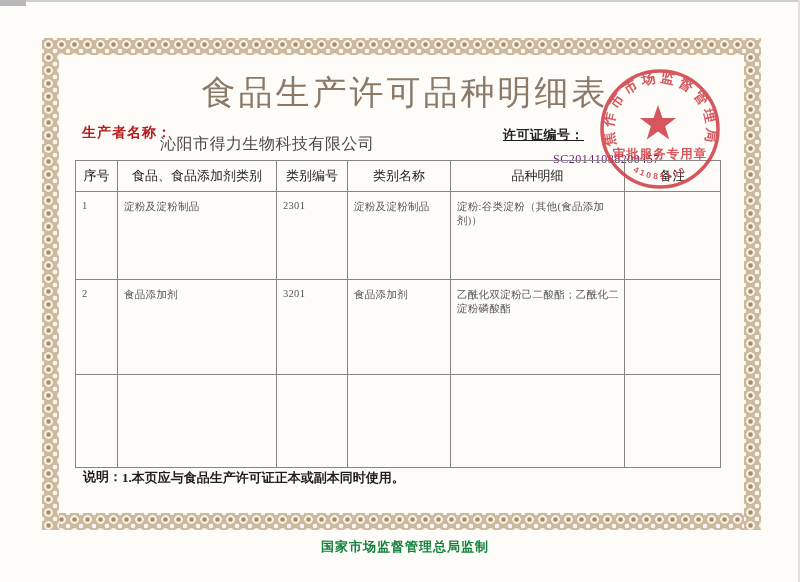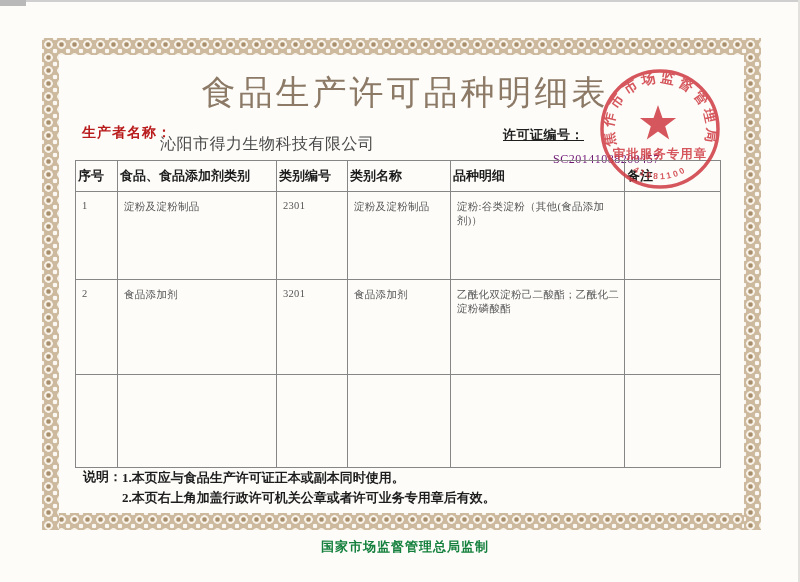--- a/index.html
+++ b/index.html
@@ -56,22 +56,22 @@
 
   table.detail{
     position:absolute;left:75px;top:160px;width:645px;
     border-collapse:collapse;table-layout:fixed;
     border:1.5px solid #6e6e6e;
   }
   table.detail th, table.detail td{
     border:1px solid #868686;
   }
   table.detail th{
-    font-size:13px;font-weight:bold;color:#1c1c1c;
-    text-align:left;height:30px;padding:0 2px;
+    font-size:13px;font-weight:normal;color:#1c1c1c;
+    text-align:center;height:30px;padding:0 2px;
   }
   table.detail td{
     font-size:10.5px;color:#555;
     vertical-align:top;text-align:left;
     padding:8px 4px 0 6px;letter-spacing:.3px;
   }
   tr.r1 td{height:79px;}
   tr.r2 td{height:86px;}
   tr.r3 td{height:84px;}
 
@@ -154,21 +154,20 @@
     <td></td>
     <td></td>
   </tr>
 </tbody>
   </table>
 
 <div class="notes">
   <span>说明：</span>
   <div class="notes-lines">
     <div>1.本页应与食品生产许可证正本或副本同时使用。</div>
-    <div>2.本页右上角加盖行政许可机关公章或者许可业务专用章后有效。</div>
   </div>
 </div>
 
 <div class="page-footer">国家市场监督管理总局监制</div>
 
 <svg class="seal" viewBox="0 0 126 126">
   <circle cx="63" cy="63" r="58" fill="none" stroke="#cf3b42" stroke-width="3.5"></circle>
   <path id="arcTop" d="M 18 76.7 A 47 47 0 1 1 108 76.7" fill="none"></path>
   <path id="arcBottom" d="M 22 91.7 A 50 50 0 0 0 104 91.7" fill="none"></path>
   <polygon fill="#cf3b42" points="61,39 56.5,51.9 42.9,52.1 53.8,60.3 49.8,73.4 61,65.6 72.2,73.4 68.2,60.3 79.1,52.1 65.5,51.9"></polygon>

